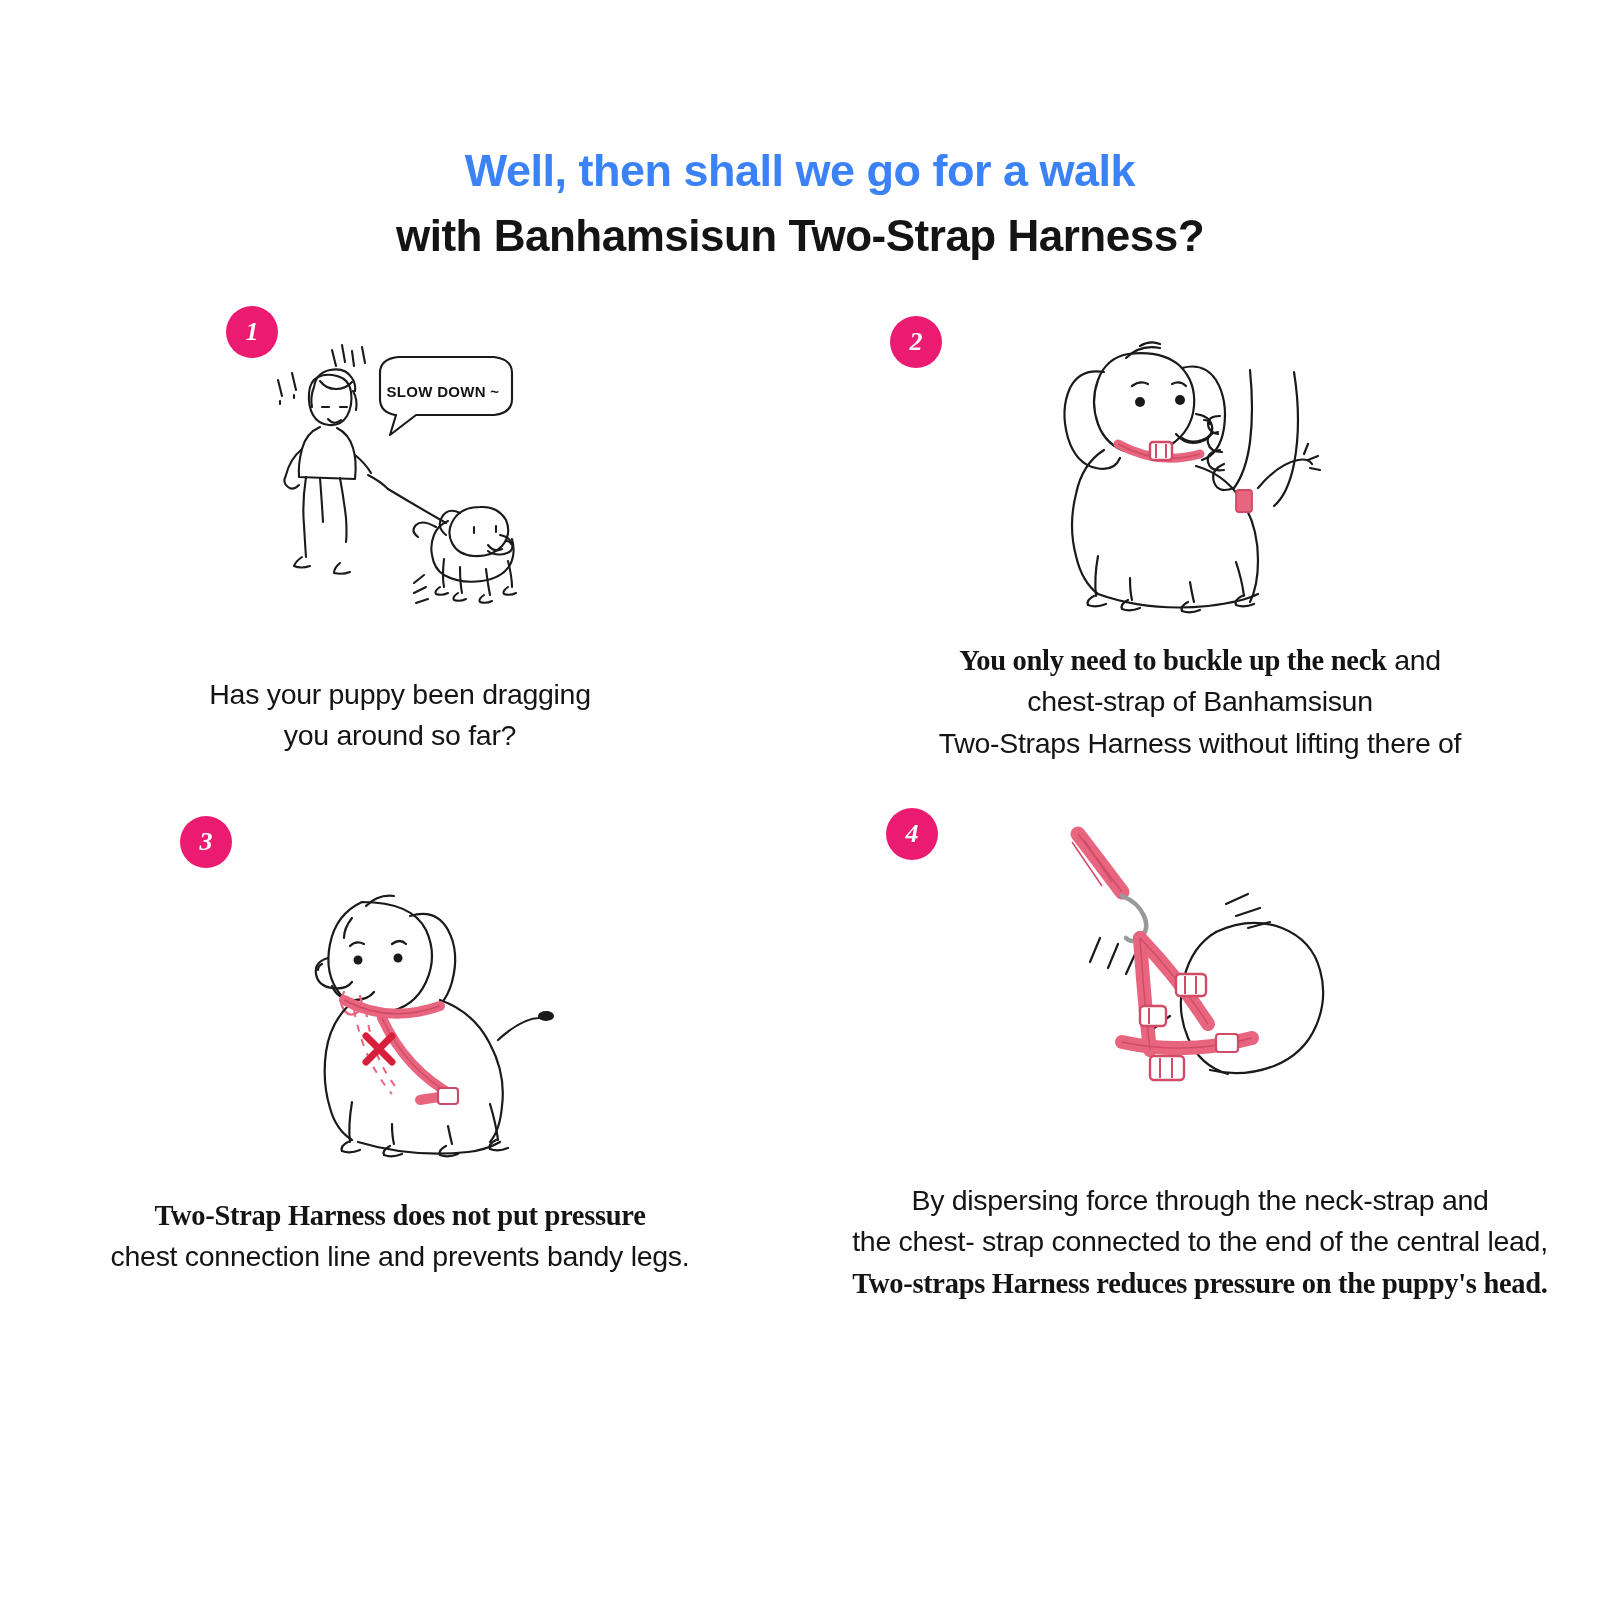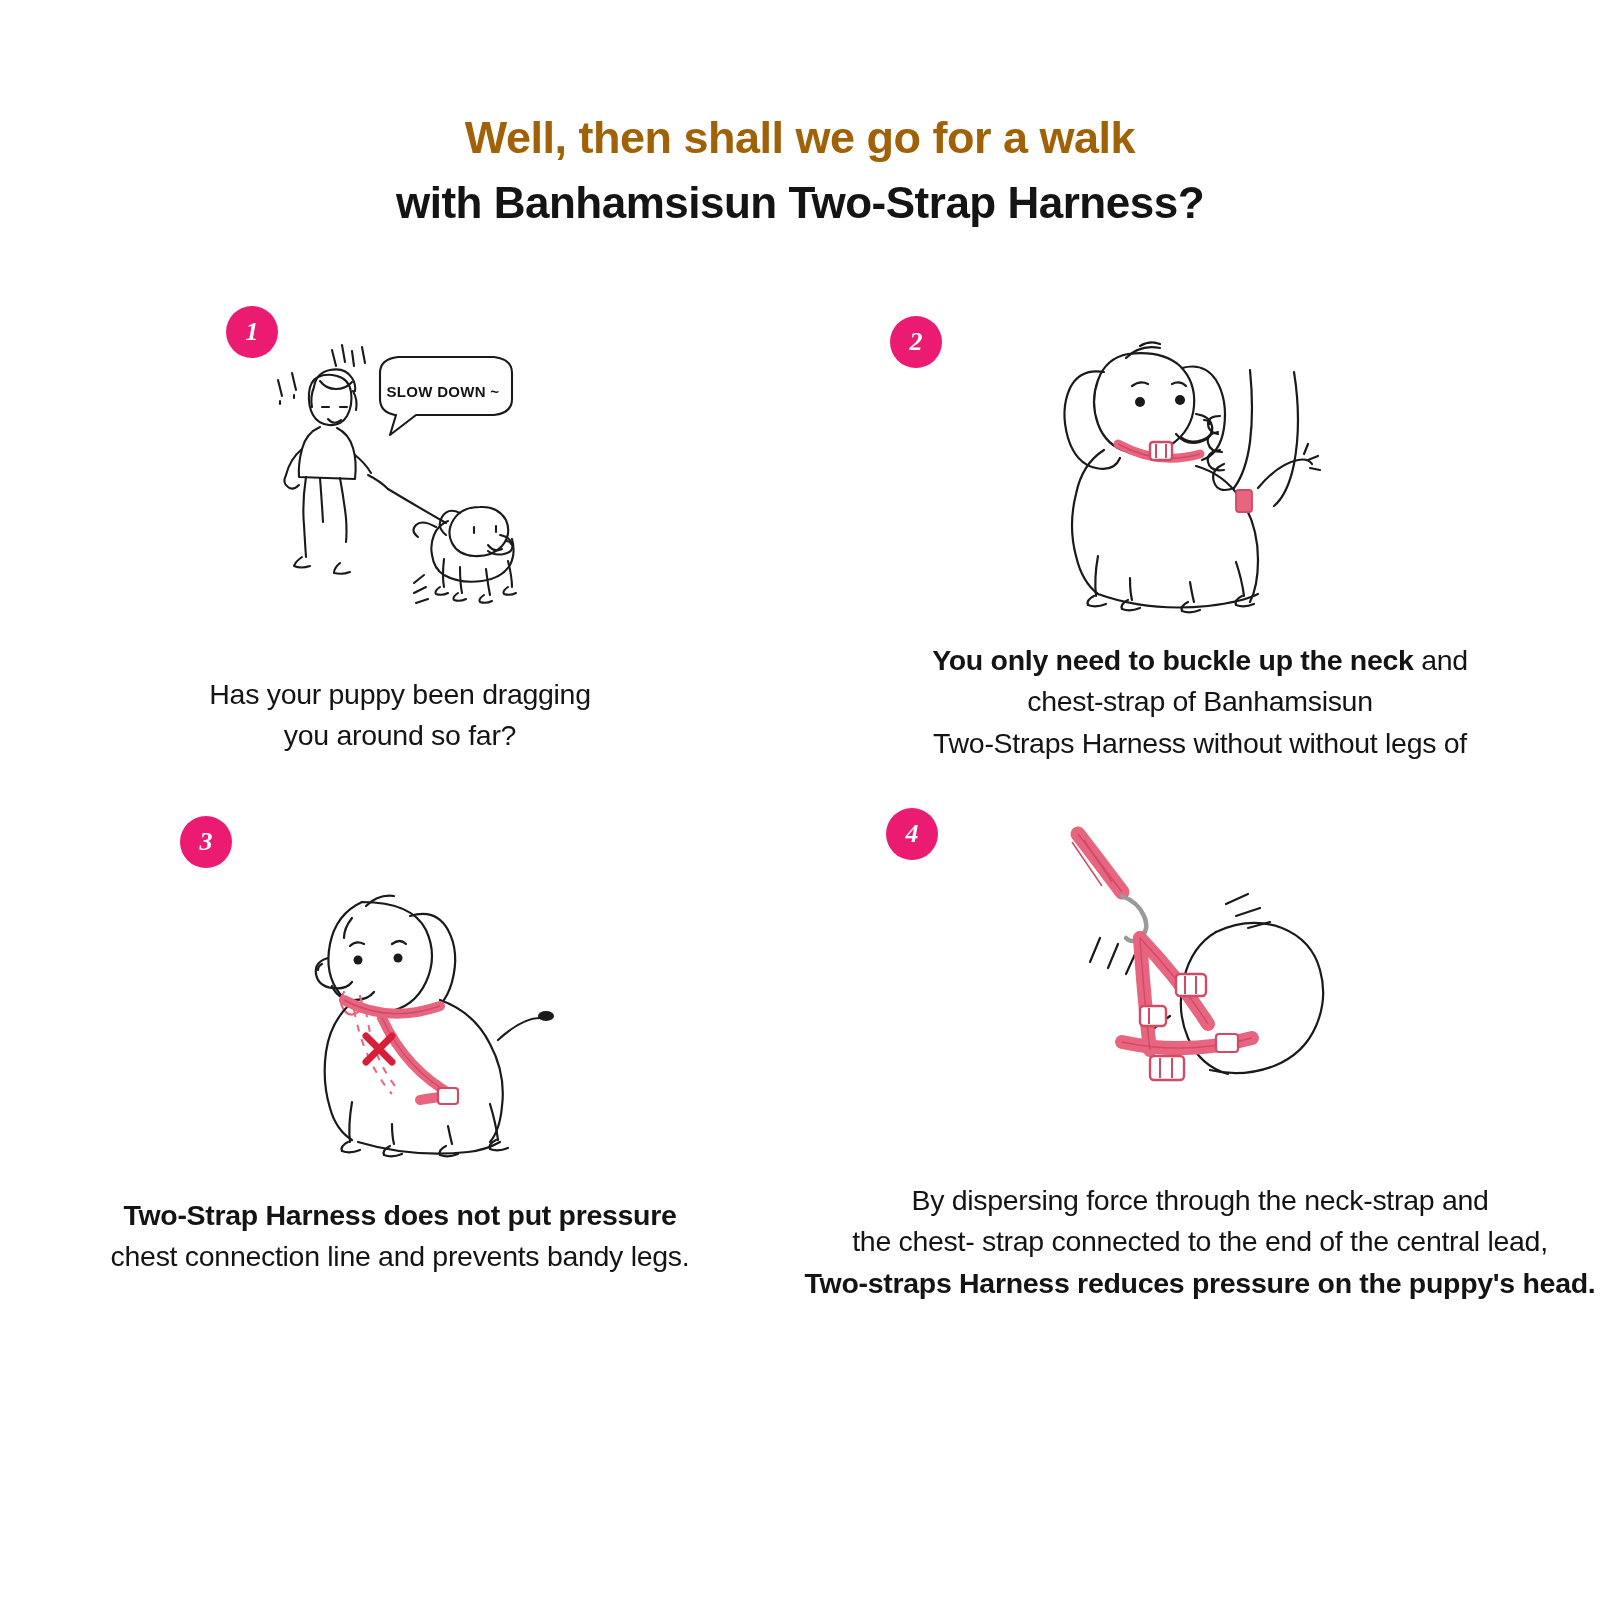--- a/index.html
+++ b/index.html
@@ -25,21 +25,22 @@
   
   .header {
     text-align: center;
     padding-top: 110px;
   }
   .header .line1 {
     font-size: 45px;
     font-weight: bold;
     letter-spacing: -0.5px;
     line-height: 1.25;
-    color: #a16207;
+    color: #3b82f6;
+    margin-top: 33px;
   }
   .header .line2 {
     font-size: 44px;
     font-weight: 700;
     letter-spacing: -0.5px;
     line-height: 1.3;
     color: #141414;
     margin-top: 8px;
   }
 
@@ -78,21 +79,21 @@
   }
   .caption {
     position: absolute;
     width: 100%;
     text-align: center;
     font-size: 28.5px;
     line-height: 1.45;
     letter-spacing: -0.3px;
     color: #141414;
   }
-  .caption .b { font-weight: bold; }
+  .caption .b { font-weight: bold; font-family: Liberation Serif, serif; }
 
   
   #p1 .badge { left: 228px; top: 18px; }
   #p1 .art   { left: 248px; top: 45px; }
   #p1 .caption { top: 384px; }
 
   #p2 .badge { left: 92px; top: 28px; }
   #p2 .art   { left: 200px; top: 20px; }
   #p2 .caption { top: 350px; }
 
@@ -242,21 +243,21 @@
 
           <rect x="236" y="180" width="16" height="22" rx="3" fill="#e8657f" stroke="#d14a66" stroke-width="1.8"></rect>
         </svg>
       </div>
 
       <div class="caption">
         <div>
           <span class="b">You only need to buckle up the neck</span><span> and</span>
         </div>
         <div>chest-strap of Banhamsisun</div>
-        <div>Two-Straps Harness without without legs of</div>
+        <div>Two-Straps Harness without lifting there of</div>
       </div>
     </div>
 
     <div class="panel" id="p3">
       <div class="badge">3</div>
 
       <div class="art">
         <svg width="330" height="330" viewBox="0 0 330 330">
           <g fill="none" stroke="#1a1a1a" stroke-width="2.2" stroke-linecap="round" stroke-linejoin="round">
 

